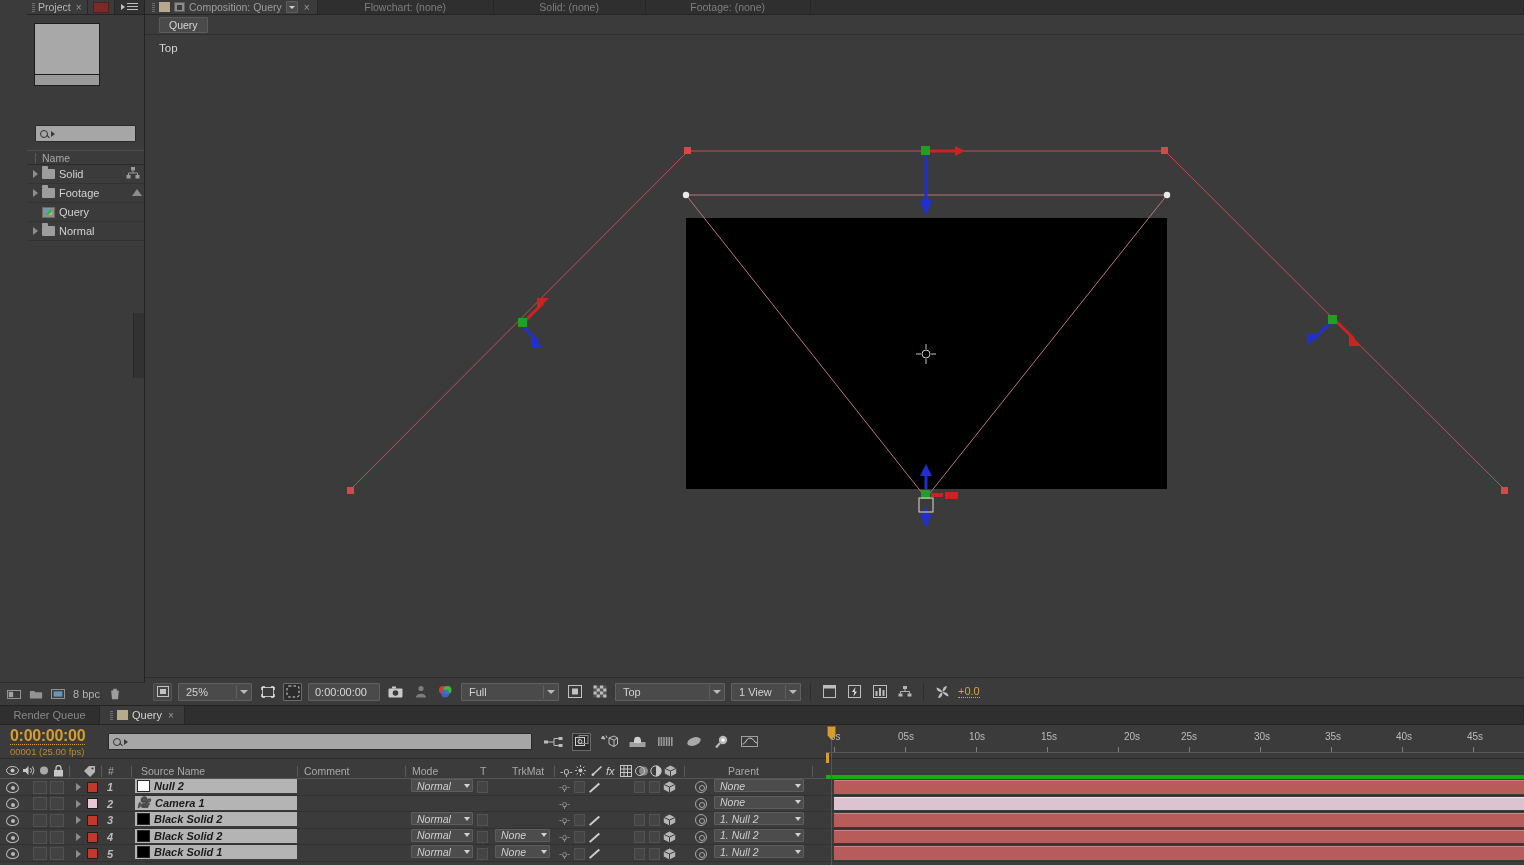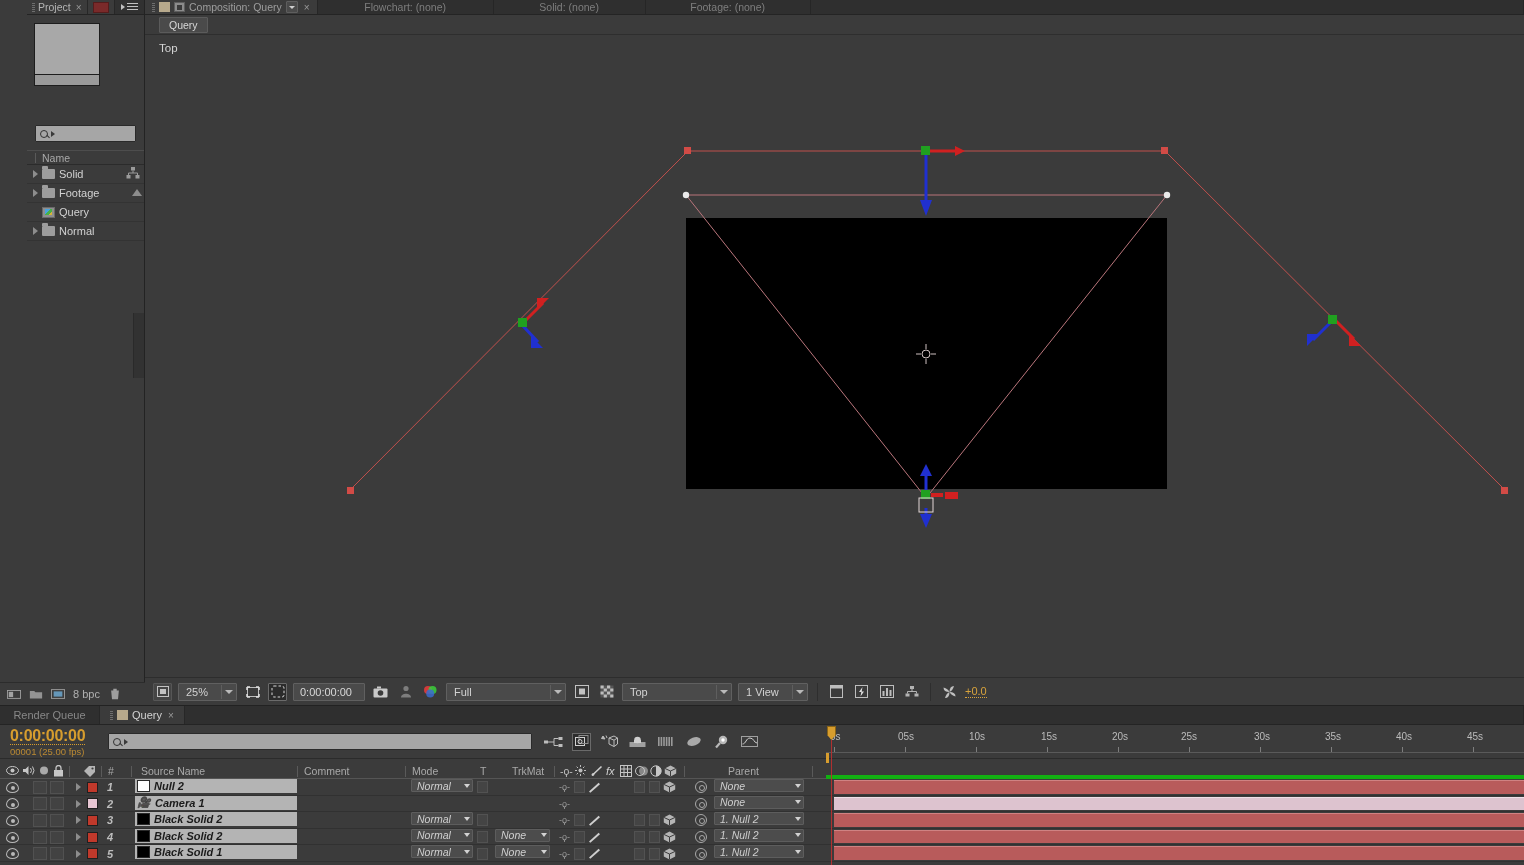--- a/index.html
+++ b/index.html
@@ -508,21 +508,21 @@
       </svg>
     </div>
 
     <div class="comp-toolbar">
       <div class="tb-icon">
         <svg width="12" height="11" viewBox="0 0 12 11">
             <rect x="0.5" y="0.5" width="11" height="10" fill="none" stroke="#c2c2c2"></rect>
             <rect x="3" y="3" width="6" height="5" fill="#c2c2c2"></rect>
           </svg>
       </div>
-      <div class="tb-select" style="width:59px">
+      <div class="tb-select" style="width:74px">
         <span>25%</span>
         <span style="display:flex;align-items:center">
             <i class="sep"></i>
             <i class="dd-arrow"></i>
           </span>
       </div>
       <div class="tb-icon flat">
         <svg width="16" height="14" viewBox="0 0 16 14">
             <rect x="2.5" y="2.5" width="11" height="9" fill="none" stroke="#bdbdbd"></rect>
             <path d="M2 2 h3 M2 2 v3 M14 2 h-3 M14 2 v3 M2 12 h3 M2 12 v-3 M14 12 h-3 M14 12 v-3" stroke="#e0e0e0" stroke-width="1.5" fill="none"></path>
@@ -549,21 +549,21 @@
             <path d="M1 12.5 C1 7.5 11 7.5 11 12.5 Z" fill="#7d7d7d"></path>
           </svg>
       </div>
       <div class="tb-icon flat">
         <svg width="17" height="13" viewBox="0 0 17 13">
             <circle cx="6" cy="5" r="4" fill="#d03b3b"></circle>
             <circle cx="10.5" cy="5" r="4" fill="#3bd03b" opacity=".85"></circle>
             <circle cx="8.2" cy="8.5" r="4" fill="#3b6bd0" opacity=".85"></circle>
           </svg>
       </div>
-      <div class="tb-select" style="width:120px">
+      <div class="tb-select" style="width:98px">
         <span>Full</span>
         <span style="display:flex;align-items:center">
             <i class="sep"></i>
             <i class="dd-arrow"></i>
           </span>
       </div>
       <div class="tb-icon flat">
         <svg width="14" height="13" viewBox="0 0 14 13">
             <rect x="0.5" y="0.5" width="13" height="12" fill="none" stroke="#c2c2c2"></rect>
             <rect x="4" y="3.5" width="6" height="6" fill="#c2c2c2"></rect>
@@ -728,21 +728,21 @@
             </svg>
         </div>
       </div>
     </div>
 
     <div class="ruler">
       <span class="rtick" style="left:4px">0s</span>
       <span class="rtick" style="left:72px">05s</span>
       <span class="rtick" style="left:143px">10s</span>
       <span class="rtick" style="left:215px">15s</span>
-      <span class="rtick" style="left:286px">20s</span>
+      <span class="rtick" style="left:298px">20s</span>
       <span class="rtick" style="left:355px">25s</span>
       <span class="rtick" style="left:428px">30s</span>
       <span class="rtick" style="left:499px">35s</span>
       <span class="rtick" style="left:570px">40s</span>
       <span class="rtick" style="left:641px">45s</span>
       <i class="rmark" style="left:8px"></i>
         <i class="rmark" style="left:79px"></i>
       <i class="rmark" style="left:150px"></i>
         <i class="rmark" style="left:221px"></i>
       <i class="rmark" style="left:292px"></i>

